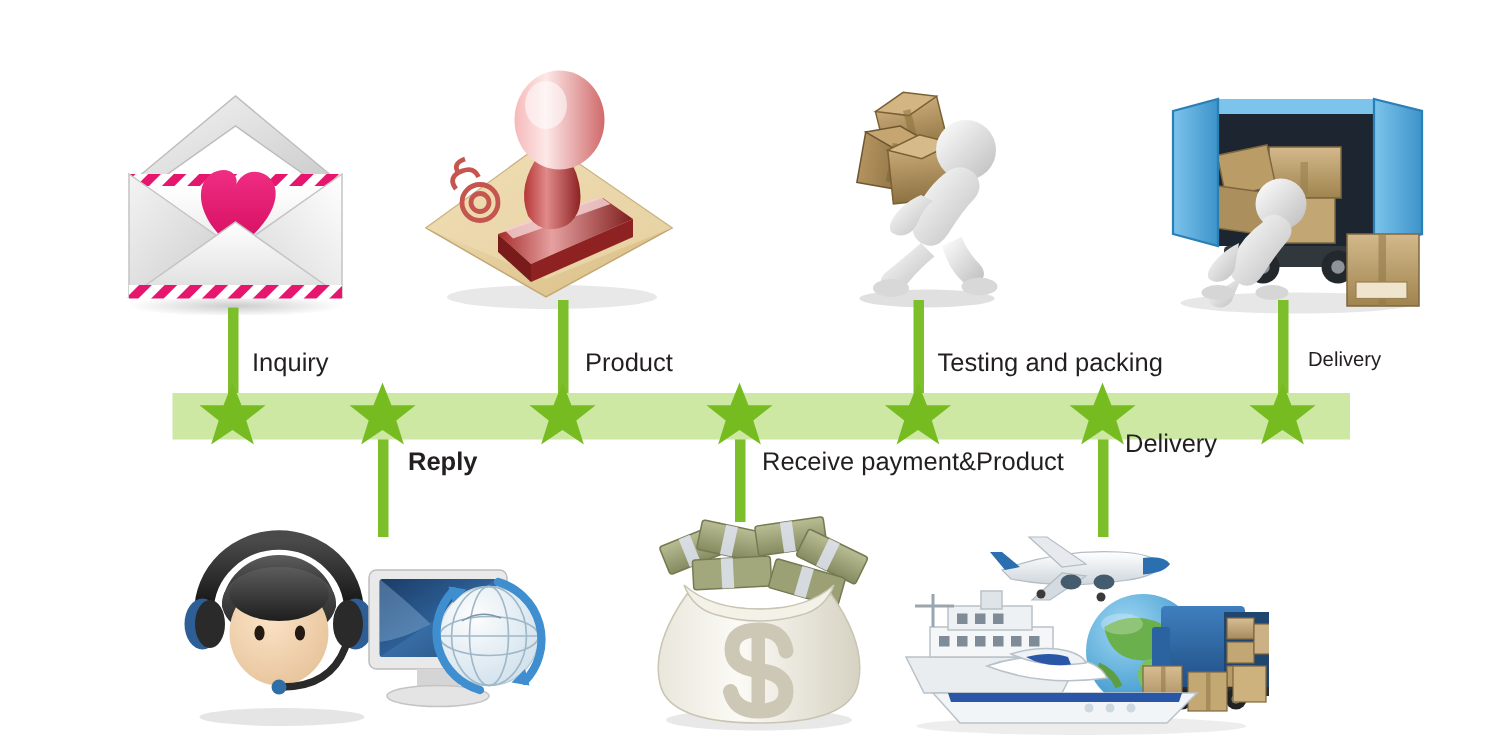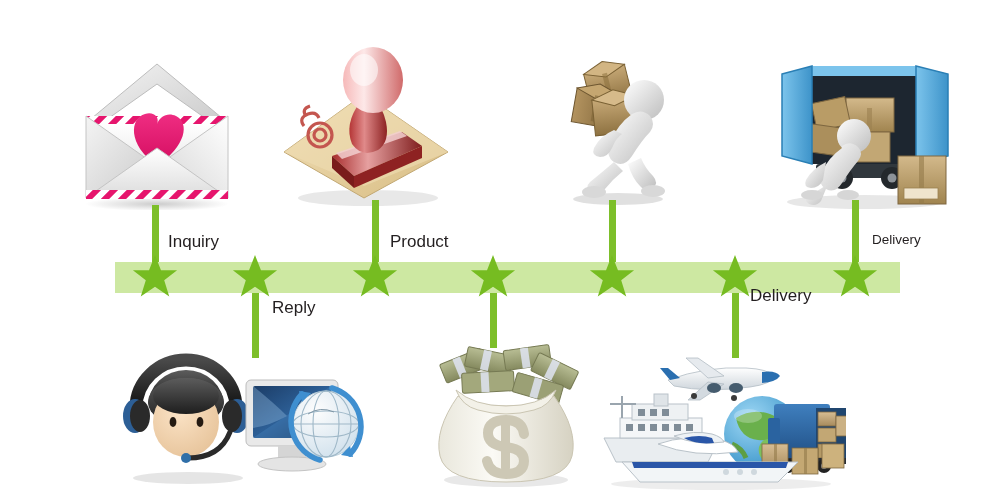--- a/index.html
+++ b/index.html
@@ -473,18 +473,20 @@
 
   <div class="star" style="left:132px;top:255px;"></div>
   <div class="star" style="left:232px;top:255px;"></div>
   <div class="star" style="left:352px;top:255px;"></div>
   <div class="star" style="left:470px;top:255px;"></div>
   <div class="star" style="left:589px;top:255px;"></div>
   <div class="star" style="left:712px;top:255px;"></div>
   <div class="star" style="left:832px;top:255px;"></div>
 
   <div class="label" style="left:168px;top:232px;">Inquiry</div>
-  <div class="label" style="left:272px;top:298px;">Reply</div>
+  <div class="label" style="left:272px;top:298px;font-weight:bold;">Reply</div>
   <div class="label" style="left:390px;top:232px;">Product</div>
+  <div class="label" style="left:508px;top:298px;">Receive payment&amp;Product</div>
+  <div class="label" style="left:625px;top:232px;">Testing and packing</div>
   <div class="label" style="left:750px;top:286px;">Delivery</div>
   <div class="label small" style="left:872px;top:230px;">Delivery</div>
 
 </div>
 
 </body></html>

